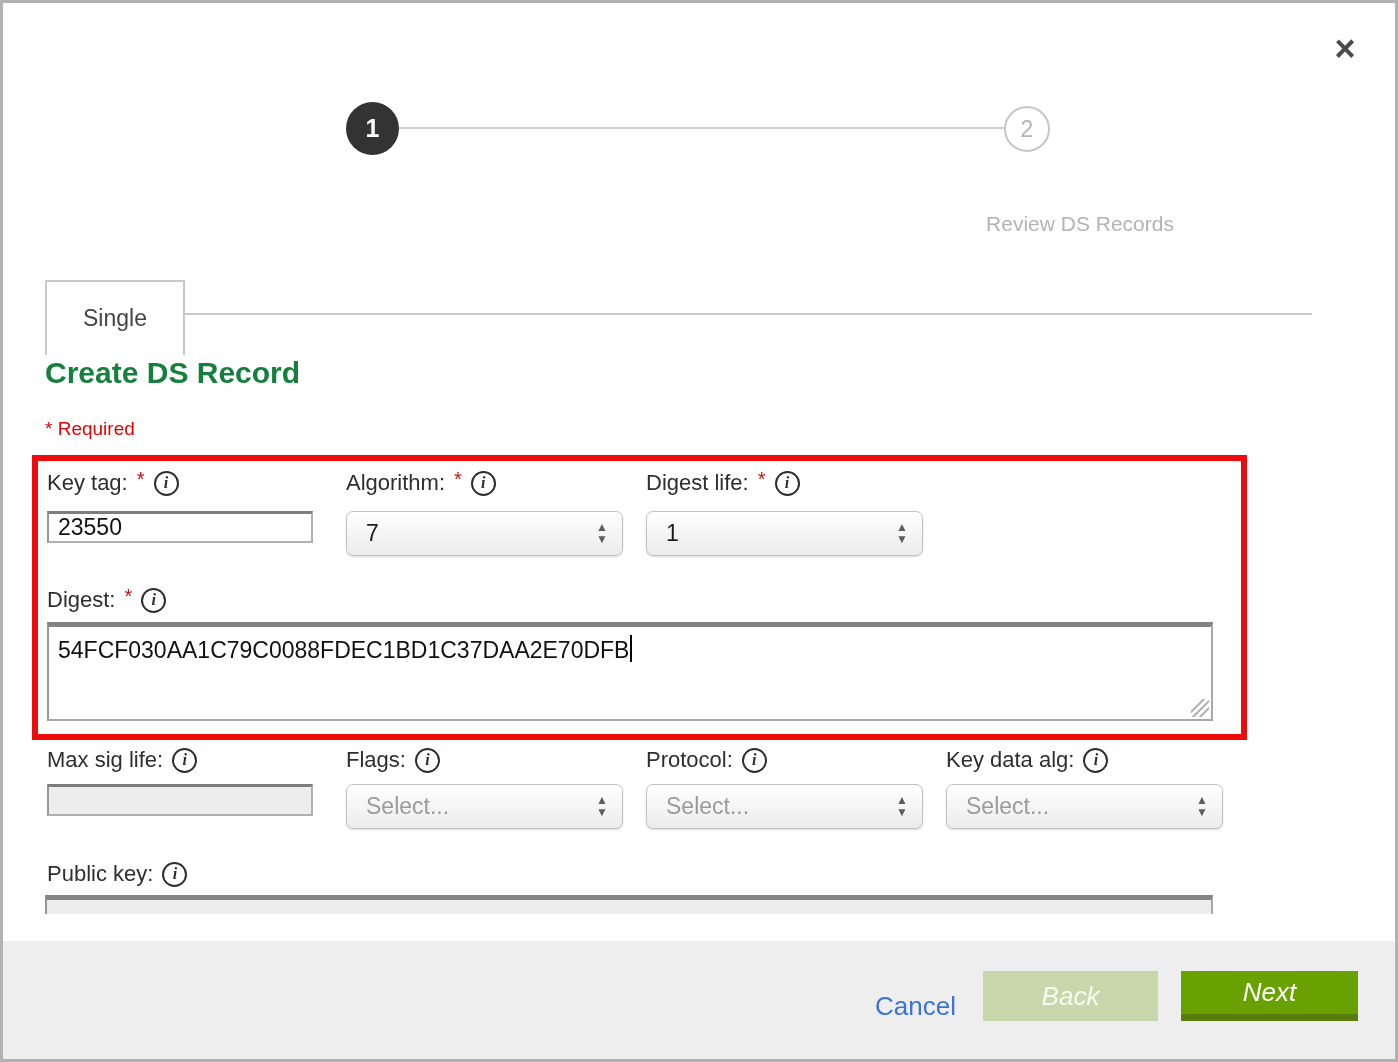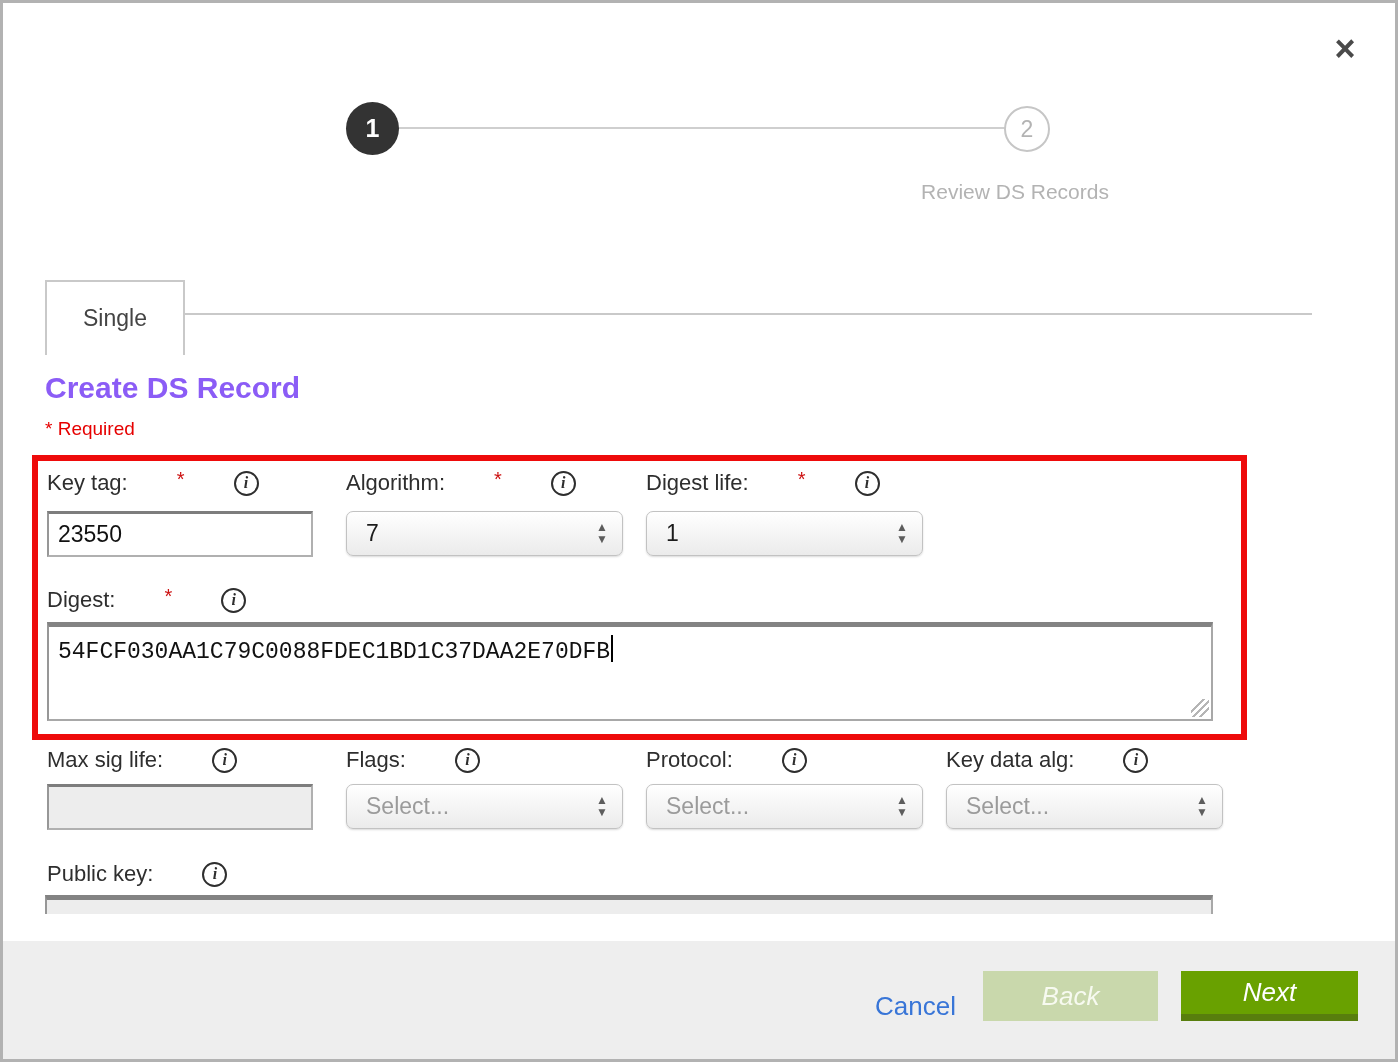--- a/index.html
+++ b/index.html
@@ -36,63 +36,63 @@
   .step-circle.inactive {
     top:103px; left:1001px; width:46px; height:46px;
     background:#fff; border:2px solid #c6c6c6; color:#b3b3b3;
     font-size:23px;
   }
   .step-label {
     position:absolute; top:177px; width:320px;
     text-align:center; font-size:21px; color:#b3b3b3;
   }
   .step-label.one { left:212px; }
-  .step-label.two { left:852px; }
+  .step-label.two { left:917px;margin-top:32px; }
 
   
   .tab-underline { position:absolute; top:310px; left:42px; width:1267px; height:2px; background:#c9c9c9; z-index:1; }
   .tab {
     position:absolute; top:237px; height:75px;
     display:flex; align-items:center; justify-content:center;
     font-size:23px; color:#444; cursor:pointer; z-index:2;margin-top:40px;
   }
   .tab.active {
     left:42px; width:140px;
     background:#fff;
     border:2px solid #c9c9c9; border-bottom:none;
   }
   .tab.inactive { left:184px; width:146px; color:#333; }
 
-  .page-heading { position:absolute; top:368px; left:42px; font-size:30px; font-weight:bold; color:#8b5cf6; }
+  .page-heading { position:absolute; top:353px; left:42px; font-size:30px; font-weight:bold; color:#15803d; }
   .required-note { position:absolute; top:415px; left:42px; font-size:19px; color:#e60000; }
 
   
   .highlight-box {
     position:absolute; top:452px; left:29px; width:1215px; height:285px;
     border:6px solid #ee0b0b; z-index:3; pointer-events:none;
   }
 
   
   .field-label {
     position:absolute; font-size:22px; color:#2e2e2e; z-index:4;
-    display:flex; align-items:center;gap:40px;
+    display:flex; align-items:center;
   }
   .req-mark { color:#cc1111; font-size:20px; margin-left:9px; position:relative; top:-4px; }
   .info-icon {
     width:25px; height:25px; margin-left:9px;
     border:2px solid #2e2e2e; border-radius:50%;
     display:inline-flex; align-items:center; justify-content:center;
     font-family:"Liberation Serif", serif; font-style:italic; font-weight:bold;
     font-size:16px; color:#2e2e2e; flex:0 0 auto;
   }
 
   
   .text-input {
     position:absolute; z-index:4;
-    height:46px; background:#fff;
+    height:32px; background:#fff;
     border:2px solid #b0b0b0; border-top:3px solid #7d7d7d; border-left:2px solid #979797;
     font-family:"Liberation Sans", sans-serif;
     font-size:23px; color:#111; padding:0 9px;
     outline:none;
   }
   .text-input.disabled { background:#ededed; }
 
   
   .select {
     position:absolute; z-index:4;
@@ -110,21 +110,21 @@
     display:flex; flex-direction:column; align-items:center;
     color:#5d5d5d; font-size:12px; line-height:9px; gap:3px;
   }
 
   
   .textarea-box {
     position:absolute; z-index:4; background:#fff;
     border:2px solid #a8a8a8; border-top:5px solid #838383; border-left:2px solid #979797;
     font-size:23px; color:#111; padding:8px 9px;
   }
-  .digest-box { top:619px; left:44px; width:1166px; height:99px;font-family:Liberation Mono, monospace; }
+  .digest-box { top:619px; left:44px; width:1166px; height:99px; }
   .text-cursor { display:inline-block; width:2px; height:27px; background:#000; vertical-align:-4px; margin-left:1px; }
   .resize-handle {
     position:absolute; right:2px; bottom:2px; width:18px; height:18px;
     background:
       linear-gradient(135deg, transparent 0 8px,  #b5b5b5 8px 10px,
                       transparent 10px 13px, #b5b5b5 13px 15px,
                       transparent 15px 18px, #b5b5b5 18px 20px, transparent 20px);
   }
   .publickey-box {
     top:892px; left:42px; width:1168px; height:19px;

